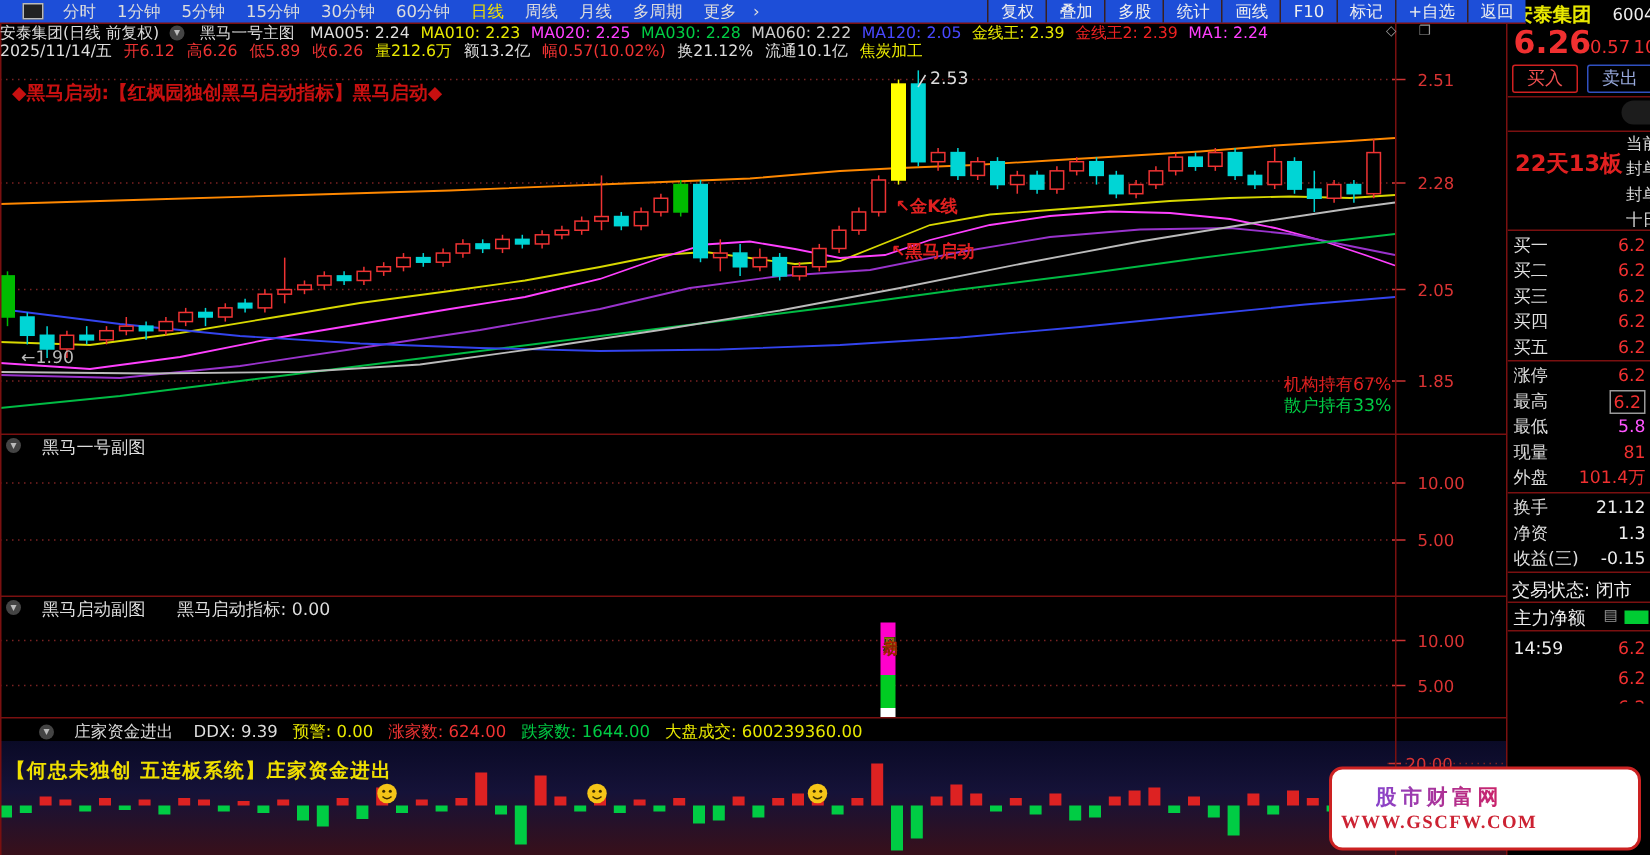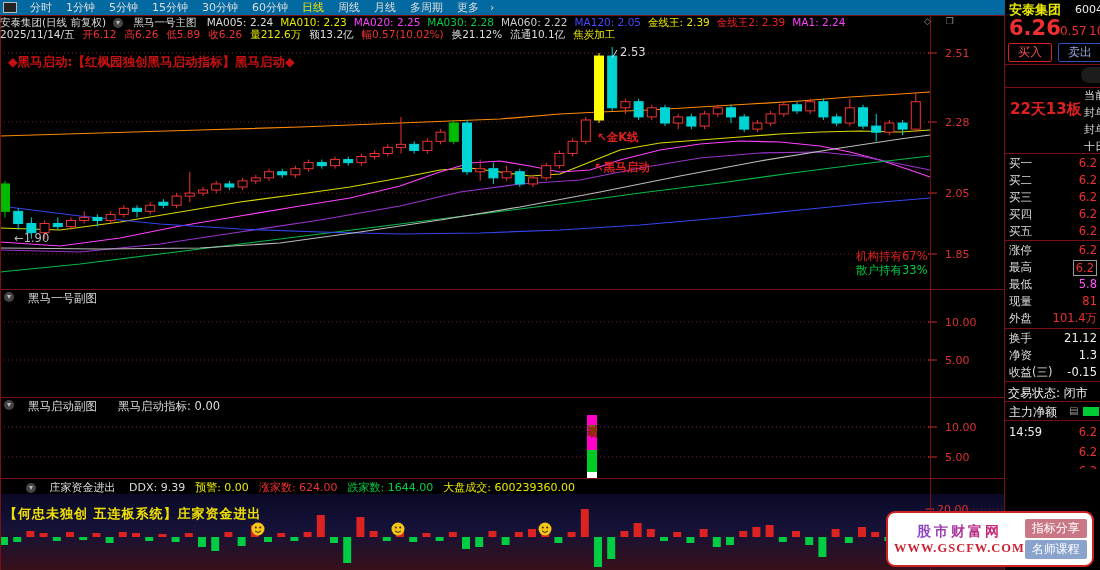--- a/index.html
+++ b/index.html
@@ -1,20 +1,20 @@
 <!DOCTYPE html>
 <html><head>
 <meta charset="utf-8">
 <style>
   html,body{margin:0;padding:0;background:#000;}
   body{width:1100px;height:570px;position:relative;overflow:hidden;
        font-family:"DejaVu Sans","Liberation Sans",sans-serif;font-size:11px;color:#ddd;}
   .abs{position:absolute;}
   
-  #toolbar{left:0;top:0;width:1005px;height:15px;background:#0369a1;border-bottom:1px solid #7a1010;z-index:6;display:flex;align-items:center;}
+  #toolbar{left:0;top:0;width:1005px;height:15px;background:#1d4ed8;border-bottom:1px solid #7a1010;z-index:6;display:flex;align-items:center;padding-left:12px;}
   #menu-left{display:flex;align-items:center;gap:0;}
   .win-icon{width:12px;height:9px;border:1px solid #bbb;margin:0 6px 0 3px;background:#222;}
   .menu-item{padding:0 7px;color:#ddd;cursor:default;white-space:nowrap;font-size:11px;}
   .menu-item.active{color:#f0e000;}
   .chev{color:#ddd;padding:0 4px;}
   #menu-right{margin-left:auto;display:flex;height:15px;align-items:center;}
   .tb-btn{padding:0 8px;border-left:1px solid #3a2020;color:#eee;white-space:nowrap;font-size:11px;line-height:15px;}
   
   #row2{left:0;top:16px;width:1005px;height:12px;z-index:6;white-space:nowrap;font-size:10.5px;line-height:12px;}
   #row2 span{margin-right:7px;}
@@ -342,20 +342,31 @@
       <span class="menu-item">15分钟</span>
       <span class="menu-item">30分钟</span>
       <span class="menu-item">60分钟</span>
       <span class="menu-item active">日线</span>
       <span class="menu-item">周线</span>
       <span class="menu-item">月线</span>
       <span class="menu-item">多周期</span>
       <span class="menu-item">更多</span>
       <span class="chev">›</span>
     </div>
+  <div id="menu-right">
+      <span class="tb-btn">复权</span>
+      <span class="tb-btn">叠加</span>
+      <span class="tb-btn">多股</span>
+      <span class="tb-btn">统计</span>
+      <span class="tb-btn">画线</span>
+      <span class="tb-btn">F10</span>
+      <span class="tb-btn">标记</span>
+      <span class="tb-btn">+自选</span>
+      <span class="tb-btn">返回</span>
+    </div>
 </div>
 
 <div id="row2" class="abs">
   <span style="color:#ddd">安泰集团(日线 前复权)</span><span class="collapse-icon">▾</span>
   <span style="color:#ddd">黑马一号主图</span>
   <span id="ma-row"><span style="color: rgb(221, 221, 221);">MA005: 2.24</span><span style="color: rgb(232, 232, 0);">MA010: 2.23</span><span style="color: rgb(255, 64, 255);">MA020: 2.25</span><span style="color: rgb(0, 204, 68);">MA030: 2.28</span><span style="color: rgb(204, 204, 204);">MA060: 2.22</span><span style="color: rgb(72, 72, 255);">MA120: 2.05</span><span style="color: rgb(232, 232, 0);">金线王: 2.39</span><span style="color: rgb(238, 34, 34);">金线王2: 2.39</span><span style="color: rgb(255, 64, 255);">MA1: 2.24</span></span>
 </div>
 <div id="corner-icons" class="abs">◇ ❐</div>
 
 <div id="row3" class="abs"><span style="color: rgb(221, 221, 221);">2025/11/14/五</span><span style="color: rgb(238, 51, 51);">开6.12</span><span style="color: rgb(238, 51, 51);">高6.26</span><span style="color: rgb(238, 51, 51);">低5.89</span><span style="color: rgb(238, 51, 51);">收6.26</span><span style="color: rgb(232, 232, 0);">量212.6万</span><span style="color: rgb(221, 221, 221);">额13.2亿</span><span style="color: rgb(238, 51, 51);">幅0.57(10.02%)</span><span style="color: rgb(221, 221, 221);">换21.12%</span><span style="color: rgb(221, 221, 221);">流通10.1亿</span><span style="color: rgb(232, 232, 0);">焦炭加工</span></div>
@@ -475,17 +486,13 @@
       <div class="qrow-val" style="top: 503px;">6.2</div>
       <div class="qrow-val" style="top: 522.5px;">6.2</div>
     </div>
 </div>
 
 <div id="watermark" class="abs">
   <div id="wm-left">
     <div id="wm-title">股市财富网</div>
     <div id="wm-url">WWW.GSCFW.COM</div>
   </div>
-  <div id="wm-right">
-      <div class="wm-btn" id="wm-btn1">指标分享</div>
-      <div class="wm-btn" id="wm-btn2">名师课程</div>
-    </div>
 </div>
 
 </body></html>

